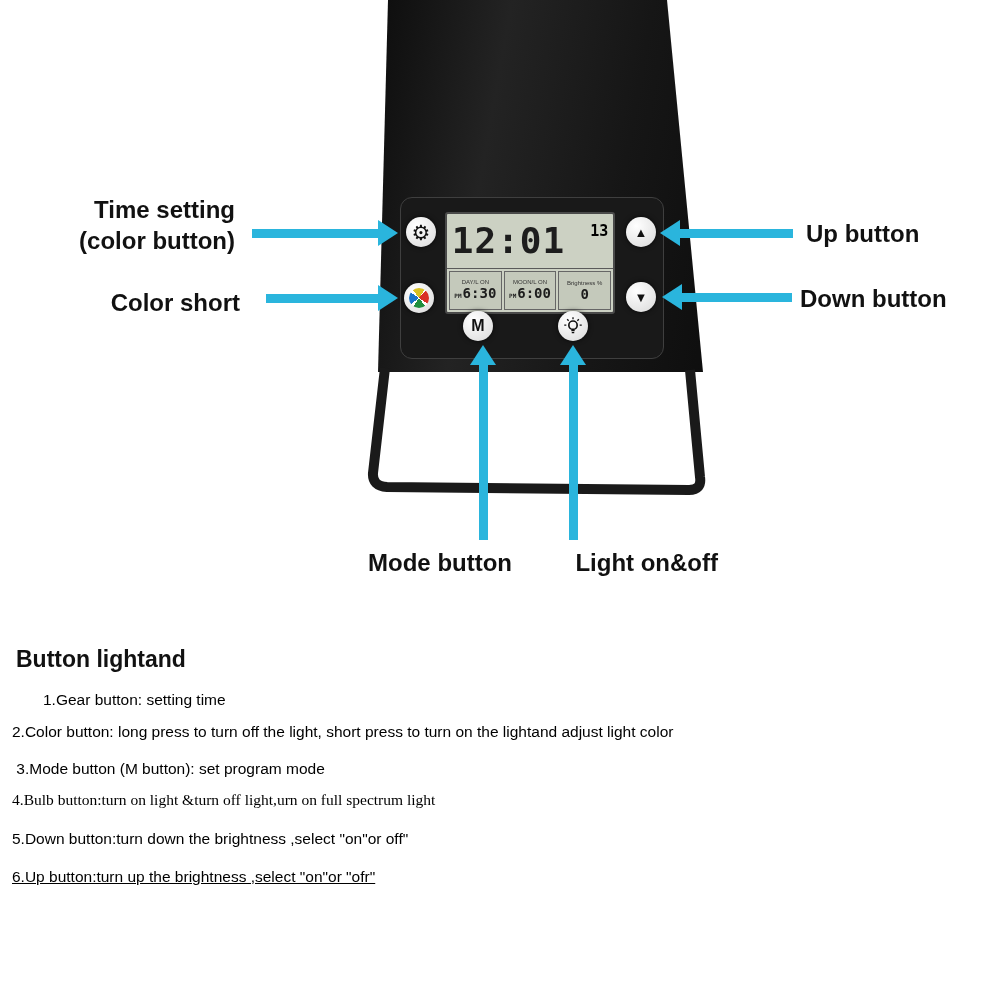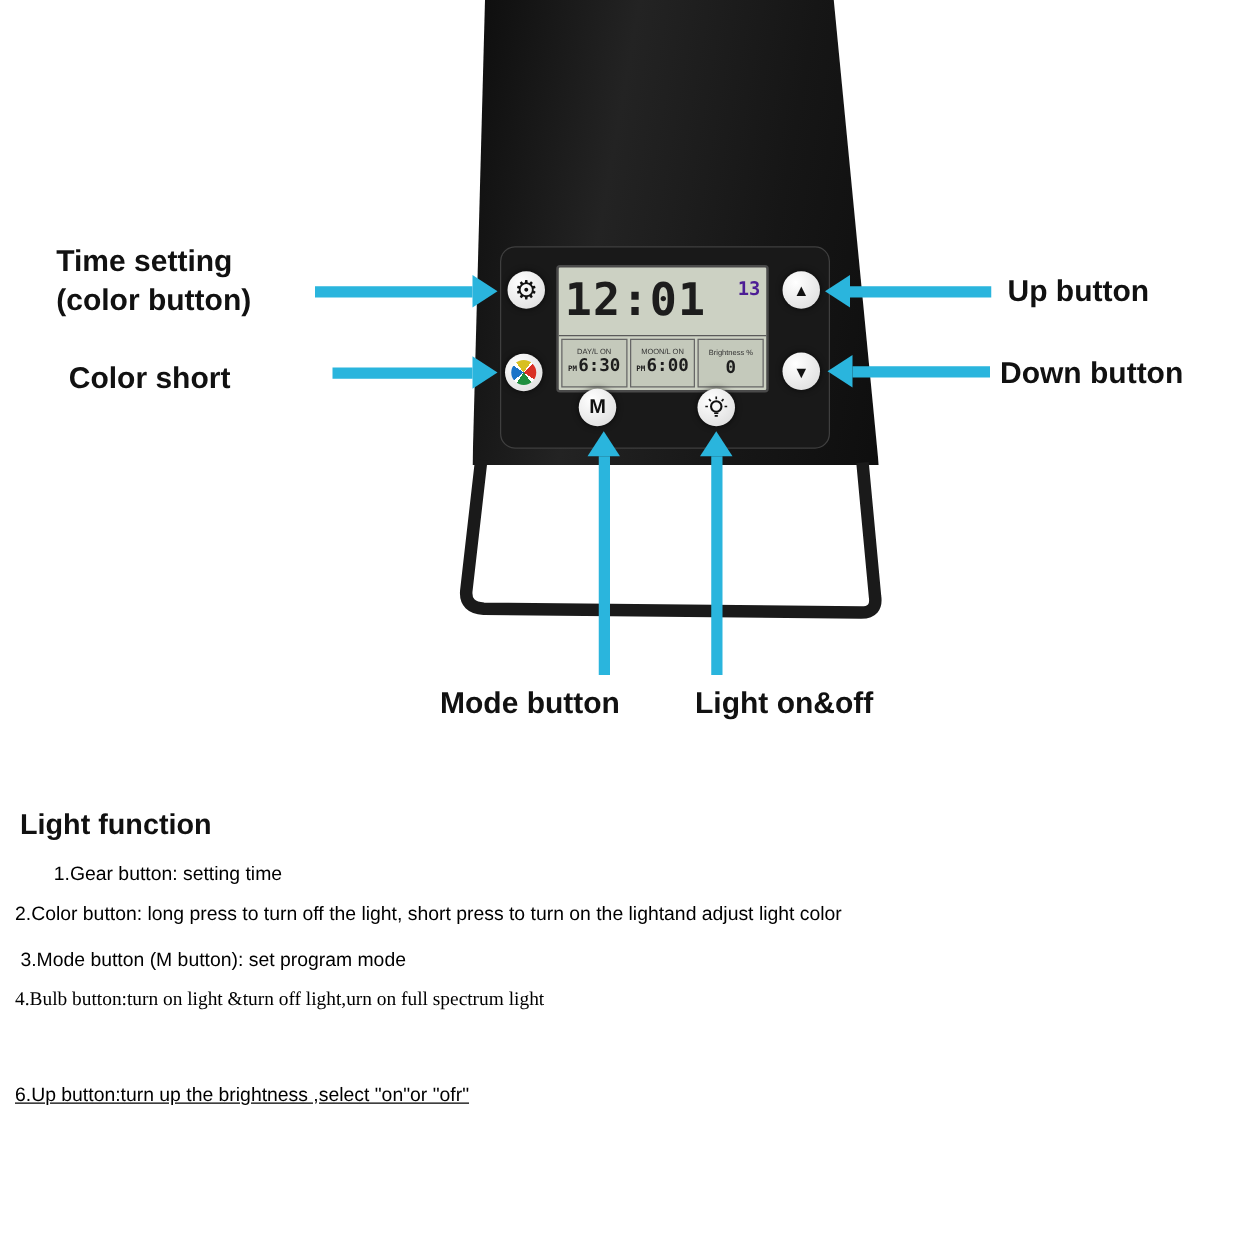--- a/index.html
+++ b/index.html
@@ -31,21 +31,21 @@
     flex:0 0 54px;display:flex;align-items:center;justify-content:center;
     border-bottom:1px solid #5a5a5a;
     gap:22px;
   }
   .lcd-time{
     font-family:"DejaVu Sans Mono",monospace;font-weight:bold;font-size:36px;
     letter-spacing:1px;color:#1d1d1d;line-height:1;
   }
   .lcd-time-small{
     font-family:"DejaVu Sans Mono",monospace;font-weight:bold;font-size:15px;
-    color:#4c1d95;margin-left:3px;align-self:flex-start;margin-top:8px;
+    color:#000000;margin-left:3px;align-self:flex-start;margin-top:8px;
   }
   .lcd-bottom{flex:1;display:flex;padding:2px;gap:2px;}
   .lcd-cell{
     flex:1;border:1px solid #666;background:#c4c9bb;
     display:flex;flex-direction:column;align-items:center;justify-content:center;
   }
   .lcd-cell .cell-label{font-size:6px;color:#333;line-height:7px;white-space:nowrap;}
   .lcd-cell .cell-value{
     font-family:"DejaVu Sans Mono",monospace;font-weight:bold;font-size:14px;
     color:#1d1d1d;line-height:15px;
@@ -79,21 +79,21 @@
   .arrow-h{position:absolute;display:flex;align-items:center;height:26px;z-index:5;}
   .arrow-h .shaft{height:9px;background:var(--arrow);}
   .head-right{width:0;height:0;border-top:13px solid transparent;border-bottom:13px solid transparent;border-left:20px solid var(--arrow);}
   .head-left{width:0;height:0;border-top:13px solid transparent;border-bottom:13px solid transparent;border-right:20px solid var(--arrow);}
   .arrow-v{position:absolute;display:flex;flex-direction:column;align-items:center;width:26px;z-index:5;}
   .head-up{width:0;height:0;border-left:13px solid transparent;border-right:13px solid transparent;border-bottom:20px solid var(--arrow);}
   .arrow-v .shaft{width:9px;flex:1;background:var(--arrow);}
 
   
   .callout{position:absolute;font-size:24px;font-weight:bold;line-height:31px;color:#111;}
-  .center{text-align:left;}
+  .center{text-align:right;}
 
   
   .section-heading{position:absolute;left:16px;top:646px;font-size:23px;font-weight:bold;color:#111;}
   .func-item{position:absolute;left:12px;font-size:15.5px;color:#000;white-space:pre-wrap;width:960px;}
   .fi-1{top:691px;margin-left:31px;} .fi-2{top:723px;} .fi-3{top:760px;}
   .fi-4{top:791px;font-family:Liberation Serif, serif;} .fi-5{top:830px;} .fi-6{top:868px;text-decoration:underline;}
 </style>
 </head>
 <body>
 
@@ -178,20 +178,21 @@
   <div class="callout center" style="left:45px;top:194px;width:190px;">
     <div>Time setting</div>
     <div>(color button)</div>
   </div>
   <div class="callout center" style="left:55px;top:287px;width:185px;">Color short</div>
   <div class="callout" style="left:806px;top:218px;">Up button</div>
   <div class="callout" style="left:800px;top:283px;">Down button</div>
   <div class="callout center" style="left:352px;top:547px;width:160px;">Mode button</div>
   <div class="callout center" style="left:556px;top:547px;width:162px;">Light on&amp;off</div>
 
-  <div class="section-heading">Light function</div>
+  <div class="section-heading">Button lightand</div>
   <div class="func-item fi-1">1.Gear button: setting time</div>
   <div class="func-item fi-2">2.Color button: long press to turn off the light, short press to turn on the lightand adjust light color</div>
   <div class="func-item fi-3"> 3.Mode button (M button): set program mode</div>
   <div class="func-item fi-4">4.Bulb button:turn on light &amp;turn off light,urn on full spectrum light</div>
+  <div class="func-item fi-5">5.Down button:turn down the brightness ,select "on"or off"</div>
   <div class="func-item fi-6">6.Up button:turn up the brightness ,select "on"or "ofr"</div>
 
 </div>
 
 </body></html>

